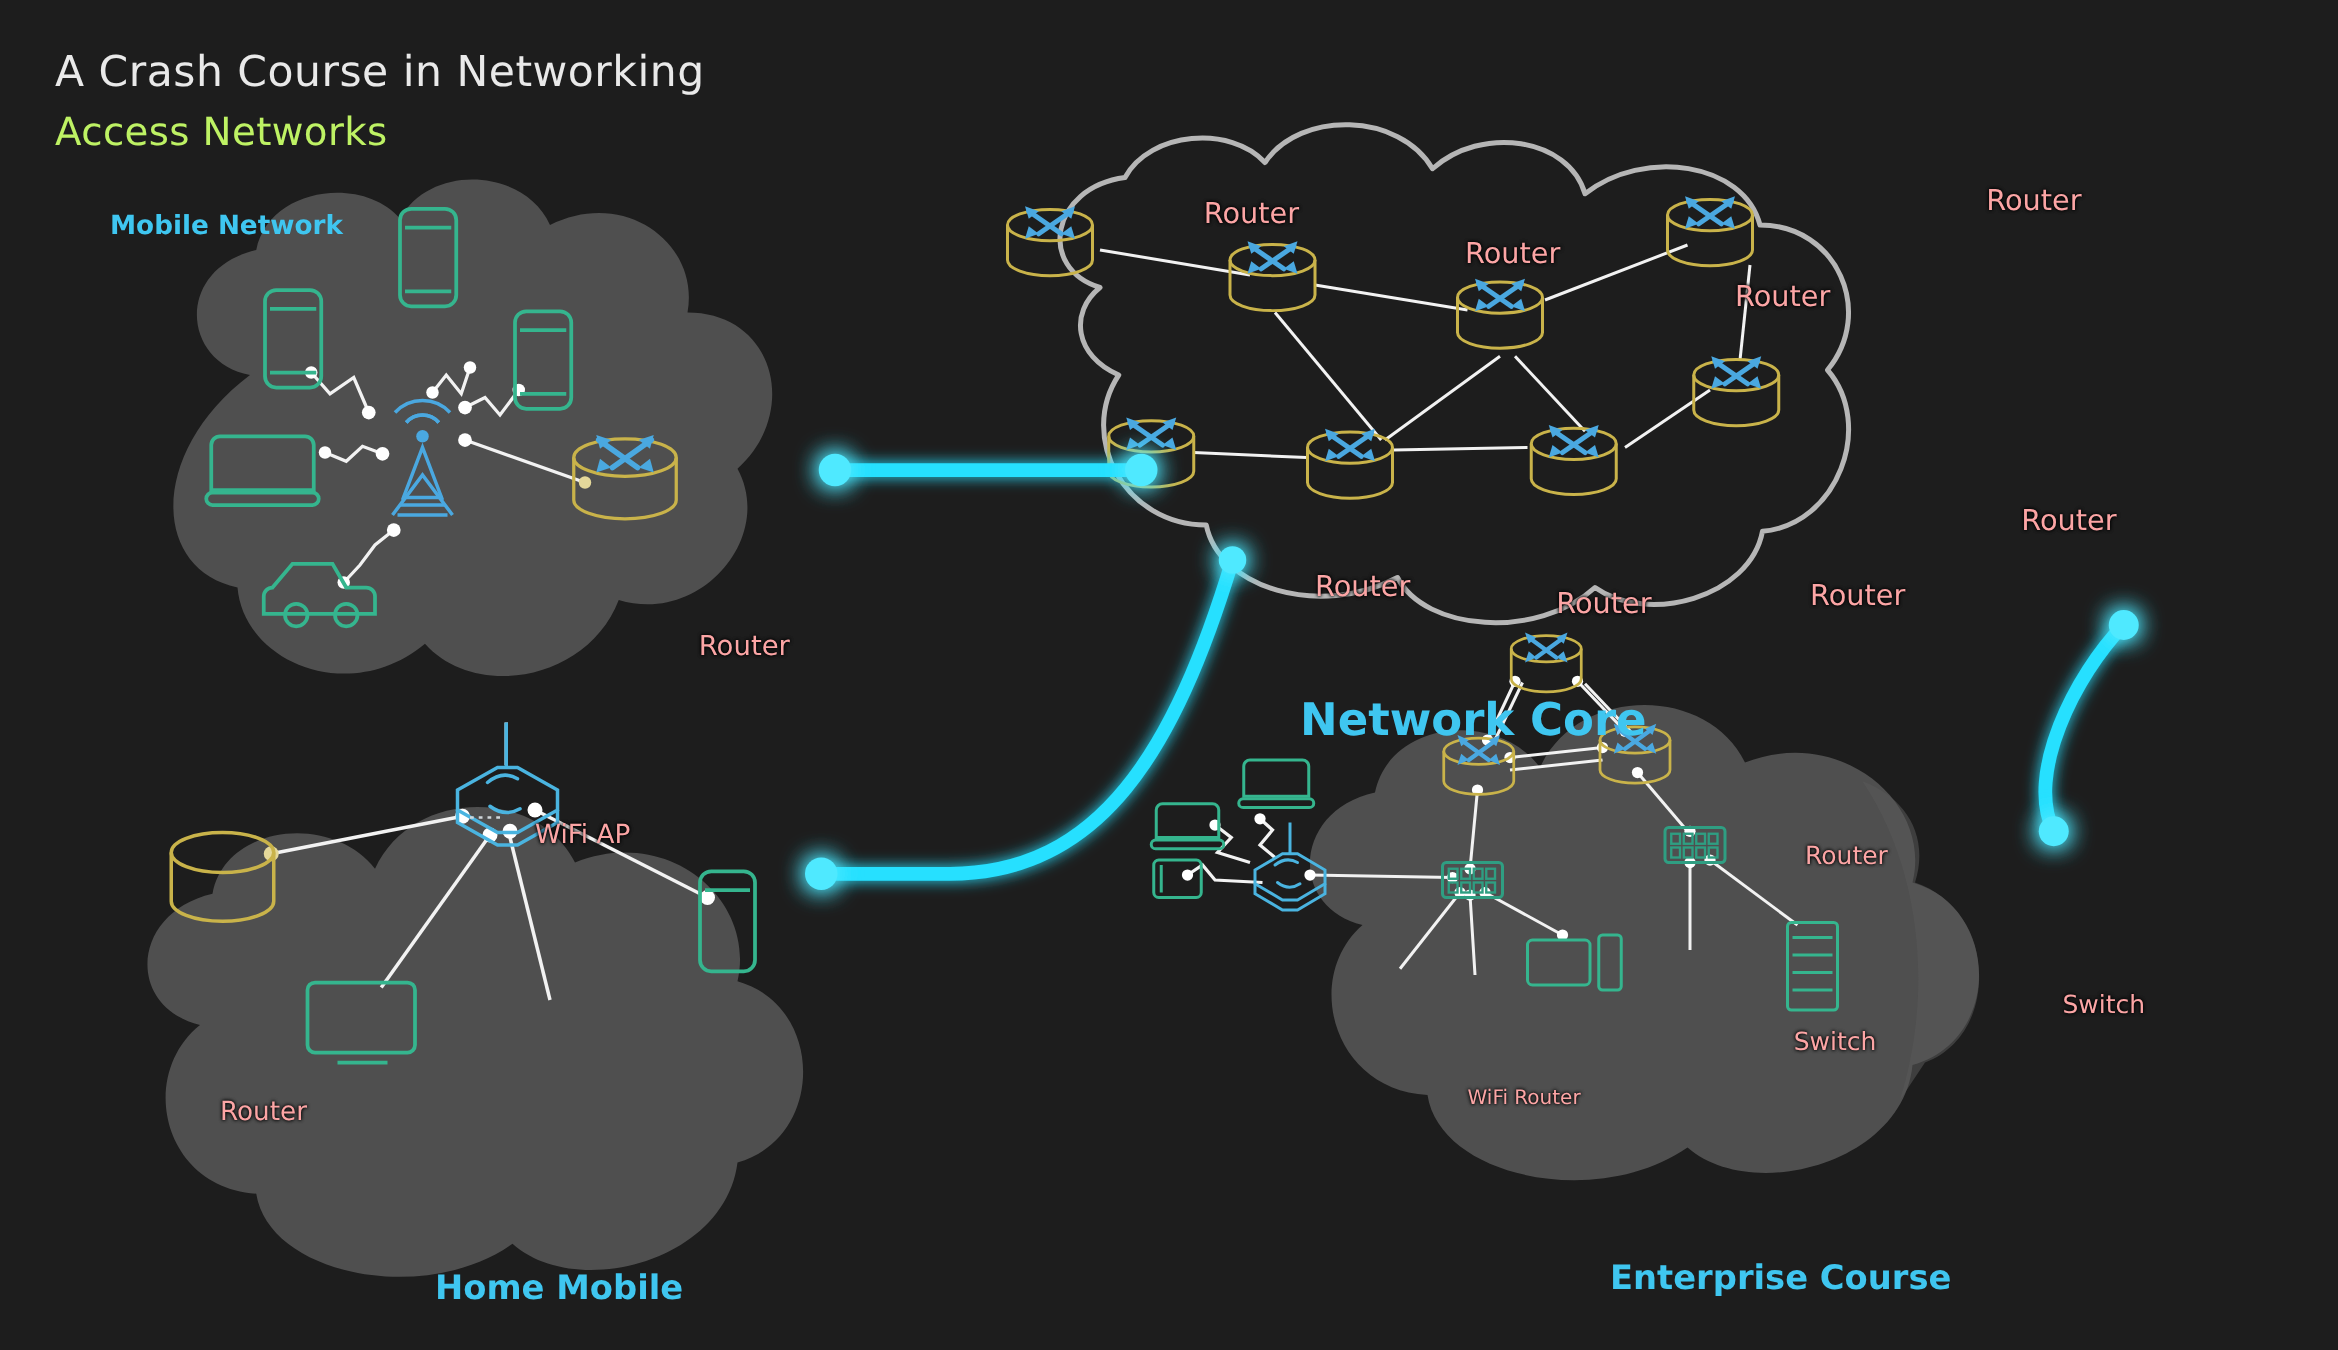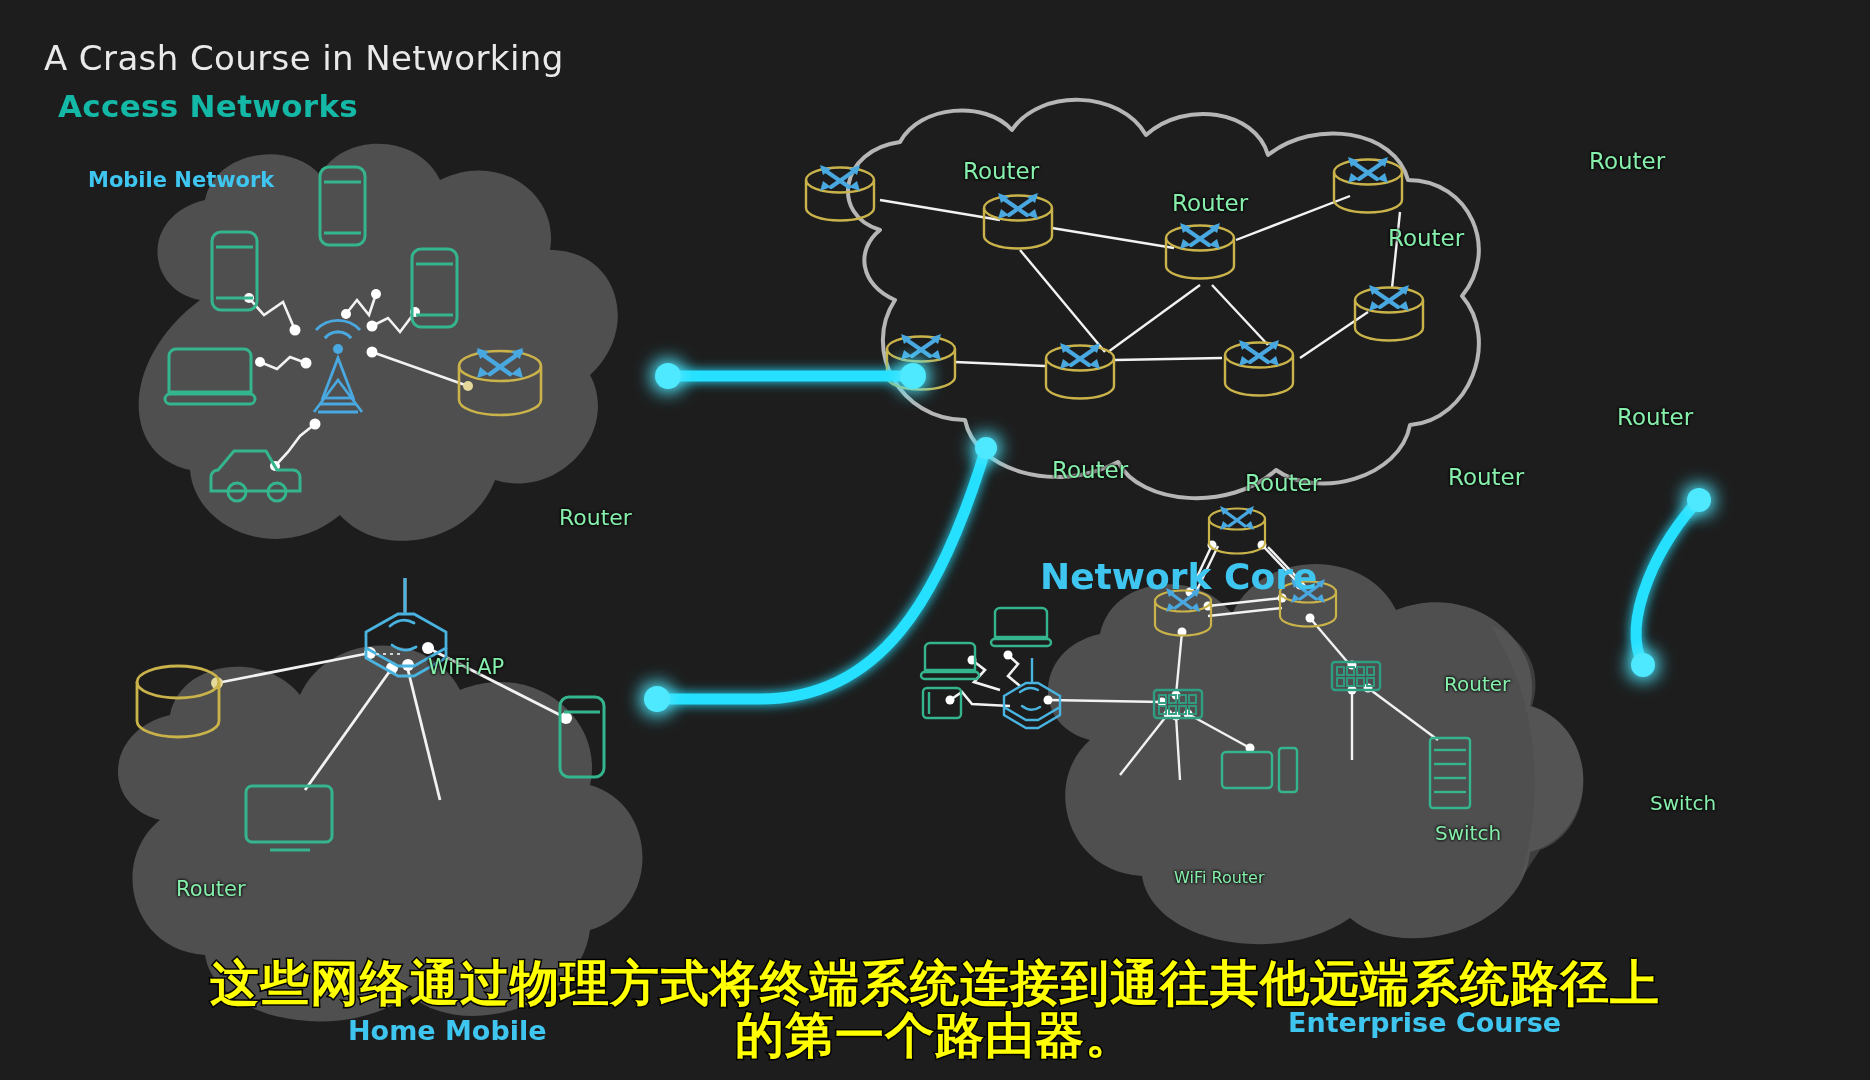--- a/index.html
+++ b/index.html
@@ -3,30 +3,30 @@
 <meta charset="utf-8">
 <style>
   html,body{margin:0;padding:0;background:#1d1d1d;}
   body{width:1870px;height:1080px;overflow:hidden;
        font-family:"DejaVu Sans","Liberation Sans",sans-serif;}
   #stage{position:relative;width:1870px;height:1080px;background:#1d1d1d;}
   svg.layer{position:absolute;inset:0;width:1870px;height:1080px;}
 
   .ttl-main{position:absolute;left:44px;top:38px;font-size:34px;color:#e9e9e9;
             letter-spacing:.4px;white-space:nowrap;}
-  .ttl-sub{position:absolute;left:58px;top:88px;font-size:31px;color:#14b8a6;
-           font-weight:bold;letter-spacing:.3px;white-space:nowrap;}
+  .ttl-sub{position:absolute;left:44px;top:88px;font-size:31px;color:#bef264;
+           font-weight:normal;letter-spacing:.3px;white-space:nowrap;}
 
   .zlabel{position:absolute;color:#3fc6f0;font-weight:bold;white-space:nowrap;}
   .zlabel.mobile{left:88px;top:168px;font-size:21px;}
   .zlabel.core{left:1040px;top:556px;font-size:36px;text-align:center;}
   .zlabel.home{left:348px;top:1015px;font-size:27px;}
   .zlabel.ent{left:1288px;top:1007px;font-size:27px;}
 
-  .nlabel{position:absolute;color:#86efac;white-space:nowrap;
+  .nlabel{position:absolute;color:#fca5a5;white-space:nowrap;
           text-shadow:0 0 3px #000,0 0 3px #000;}
 
   .subs{position:absolute;left:0;right:0;bottom:18px;text-align:center;
         font-size:49px;font-weight:bold;color:#ffff00;line-height:1.06;
         -webkit-text-stroke:3px #000;paint-order:stroke fill;
         letter-spacing:1px;}
   .subs span{display:block;}
 </style>
 </head>
 <body>
@@ -560,18 +560,14 @@
   <div class="nlabel" style="left:1448px;top:464px;font-size:23px;">Router</div>
 
   <div class="nlabel" style="left:176px;top:877px;font-size:21px;">Router</div>
   <div class="nlabel" style="left:428px;top:655px;font-size:21px;">WiFi AP</div>
 
   <div class="nlabel" style="left:1444px;top:672px;font-size:20px;">Router</div>
   <div class="nlabel" style="left:1435px;top:821px;font-size:20px;">Switch</div>
   <div class="nlabel" style="left:1650px;top:791px;font-size:20px;">Switch</div>
   <div class="nlabel" style="left:1174px;top:868px;font-size:16px;">WiFi Router</div>
 
-  <div class="subs">
-    <span>这些网络通过物理方式将终端系统连接到通往其他远端系统路径上</span>
-    <span>的第一个路由器。</span>
-  </div>
 
 </div>
 
 </body></html>

